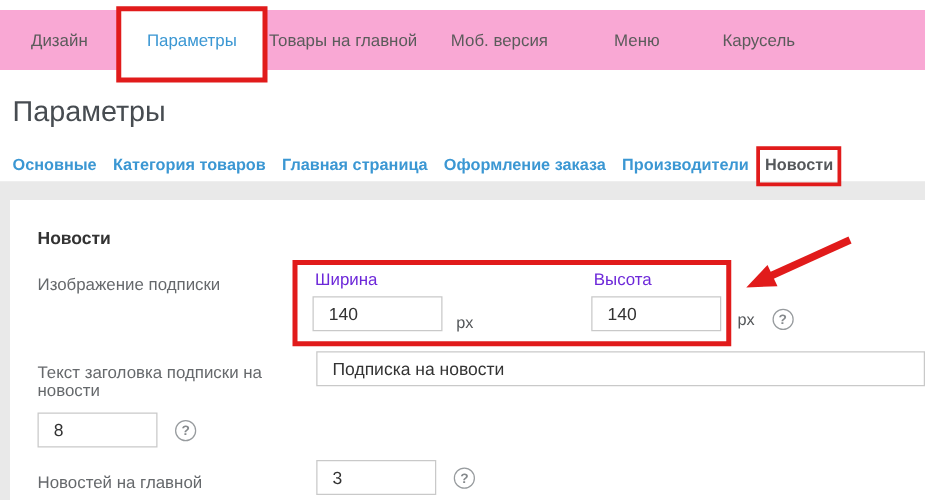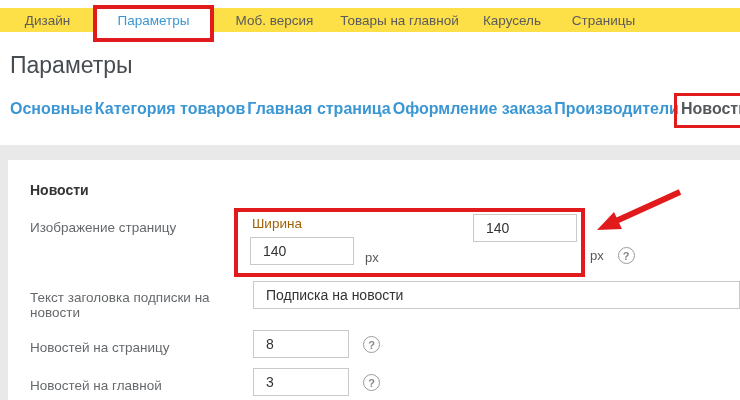--- a/index.html
+++ b/index.html
@@ -4,52 +4,52 @@
 <style>
   * { box-sizing: border-box; }
   html, body { margin:0; padding:0; }
   body {
     width:740px; height:400px;
     font-family:"Liberation Sans","DejaVu Sans",sans-serif;
     background:#ffffff; overflow:hidden; position:relative;
   }
 
   
-  .topbar { margin-top:8px; height:24px; background:#fde047; display:flex; }
+  .topbar { margin-top:8px; height:48px; background:#f9a8d4; display:flex; }
   .tab {
     display:flex; align-items:center; justify-content:center;
     font-size:13.5px; color:#5b5b5b; cursor:pointer; white-space:nowrap;
   }
   .tab.active { background:#ffffff; color:#3b97d3; position:relative; }
   .red-frame { position:absolute; border:4px solid #e11b1b; pointer-events:none; z-index:5; }
   .tab.active .red-frame { top:-3px; left:-2px; right:-2px; bottom:-10px; }
 
   
   .page-title { margin:20px 0 0 10px; font-size:23px; font-weight:400; color:#474c51; }
 
   
-  .subnav { display:flex; gap:2px; margin:21px 0 0 10px; font-size:16px; font-weight:bold; }
+  .subnav { display:flex; gap:13px; margin:21px 0 0 10px; font-size:13px; font-weight:bold; }
   .subnav-item { color:#3b97d3; cursor:pointer; white-space:nowrap; }
   .subnav-item.active { color:#55585b; position:relative; cursor:default; }
   .subnav-item.active .red-frame { top:-7px; left:-7px; right:-6px; bottom:-10px; border-width:3px; }
 
   
   .page-bg { position:absolute; top:145px; left:0; right:0; bottom:0; background:#e9e9e9; padding:15px 0 0 8px; }
   .card { background:#ffffff; width:732px; height:240px; padding:22px 0 0 22px; position:relative; }
   .section-title { font-size:14px; font-weight:bold; color:#333333; }
 
   
   .row { display:flex; align-items:flex-start; }
   .flabel { width:223px; flex-shrink:0; font-size:13.5px; color:#66696c; }
 
   .row-image { margin-top:10px; }
   .row-image .flabel { width:204px; padding-top:12px; }
   .dim-wrap { border:4px solid #e11b1b; padding:2px 4px 8px 12px; display:flex; }
   .stack-w { width:223px; }
-  .mini-label { font-size:13.5px; color:#a16207; margin:2px 0 6px 2px; }
+  .mini-label { font-size:13.5px; color:#6d28d9; margin:2px 0 6px 2px; }
   .input-line { display:flex; align-items:flex-end; gap:11px; }
   input.box {
     height:28px; width:104px; border:1px solid #c9c9c9; background:#fff;
     font-size:14px; color:#333; padding:0 4px 0 12px; font-family:inherit; outline:none;
   }
   .unit { font-size:13px; color:#55585b; }
   .after-dims { display:flex; align-items:center; gap:14px; margin-left:5px; padding-top:39px; }
   .help {
     width:17px; height:17px; border-radius:50%; border:1px solid #979b9e; color:#85898c;
     font-size:11px; display:inline-flex; align-items:center; justify-content:center;
@@ -70,24 +70,24 @@
 </style>
 </head>
 <body>
 
 <div class="topbar">
   <div class="tab" style="width:95px">Дизайн</div>
   <div class="tab active" style="width:117px">
     <span>Параметры</span>
     <span class="red-frame"></span>
   </div>
+  <div class="tab" style="width:125px">Товары на главной</div>
   <div class="tab" style="width:125px">Моб. версия</div>
-  <div class="tab" style="width:125px">Товары на главной</div>
+  <div class="tab" style="width:95px">Меню</div>
   <div class="tab" style="width:100px">Карусель</div>
-  <div class="tab" style="width:83px">Страницы</div>
 </div>
 
 <div class="page-title">Параметры</div>
 
 <div class="subnav">
   <span class="subnav-item">Основные</span>
   <span class="subnav-item">Категория товаров</span>
   <span class="subnav-item">Главная страница</span>
   <span class="subnav-item">Оформление заказа</span>
   <span class="subnav-item">Производители</span>
@@ -97,48 +97,48 @@
   </span>
 
 </div>
 
 <div class="page-bg">
   <div class="card">
 
     <div class="section-title">Новости</div>
 
     <div class="row row-image">
-      <div class="flabel">Изображение страницу</div>
+      <div class="flabel">Изображение подписки</div>
       <div class="dim-wrap">
         <div class="stack-w">
           <div class="mini-label">Ширина</div>
           <div class="input-line">
             <input class="box" type="text" value="140" style="">
             <span class="unit">px</span>
           </div>
         </div>
         <div>
+          <div class="mini-label">Высота</div>
           <div class="input-line">
             <input class="box" type="text" value="140" style="">
           </div>
         </div>
       </div>
       <div class="after-dims">
         <span class="unit">px</span>
         <span class="help">?</span>
       </div>
     </div>
 
     <div class="row row-subscribe">
       <div class="flabel">Текст заголовка подписки на новости</div>
       <input class="box wide" type="text" value="Подписка на новости" style="">
     </div>
 
     <div class="row row-small">
-      <div class="flabel">Новостей на страницу</div>
       <input class="box small" type="text" value="8" style="">
       <span class="help">?</span>
     </div>
 
     <div class="row row-small">
       <div class="flabel">Новостей на главной</div>
       <input class="box small" type="text" value="3" style="">
       <span class="help">?</span>
     </div>
 

